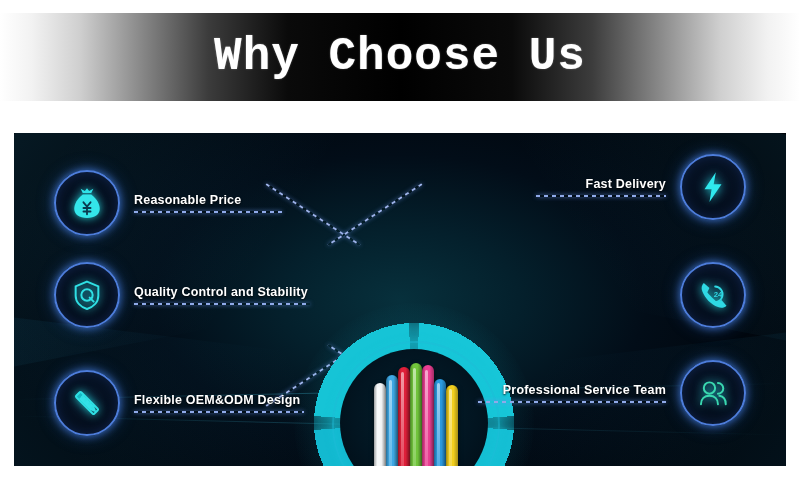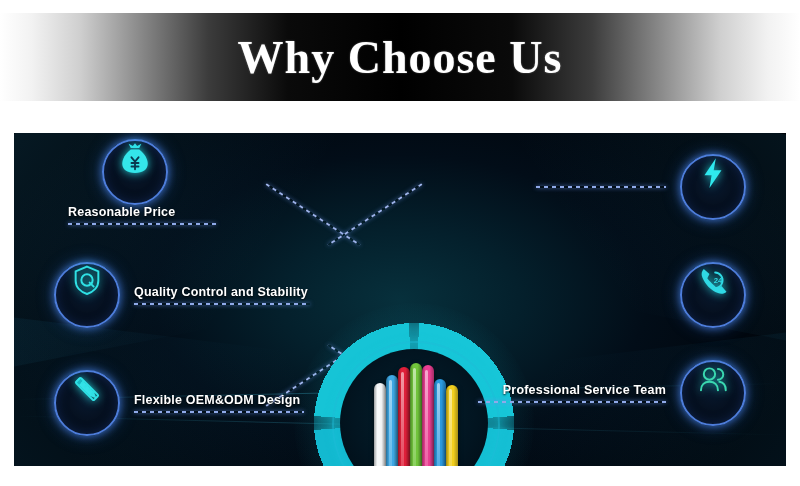--- a/index.html
+++ b/index.html
@@ -14,21 +14,21 @@
   .header{
     position:absolute;left:0;top:13px;width:800px;height:88px;
     background:linear-gradient(90deg,
       #ffffff 0%, #f2f2f2 4%, #cfcfcf 10%, #8e8e8e 17%,
       #3c3c3c 26%, #0a0a0a 36%, #000000 50%, #0a0a0a 64%,
       #3c3c3c 74%, #8e8e8e 83%, #cfcfcf 90%, #f2f2f2 96%, #ffffff 100%);
     display:flex;align-items:center;justify-content:center;
   }
   .header-title{
     color:#ffffff;font-weight:bold;font-size:46px;letter-spacing:1px;
-    font-family:Liberation Serif, serif;
+    font-family:Liberation Mono, monospace;
     text-shadow:0 0 2px rgba(255,255,255,.35);
     white-space:nowrap;
   }
 
   
   .stage{
     position:absolute;left:14px;top:133px;width:772px;height:333px;
     background:
       radial-gradient(ellipse 55% 75% at 50% 50%, #07303c 0%, #04202c 28%, #020d18 58%, #000308 100%),
       #000206;
@@ -118,21 +118,21 @@
   
   .feat{position:absolute;height:64px;display:flex;align-items:center;}
   .feat.left{left:40px;}
   .feat.right{right:40px;flex-direction:row-reverse;}
 
   .badge{
     width:62px;height:62px;border-radius:50%;flex:0 0 62px;
     border:2px solid #4d7ddb;
     box-shadow:0 0 9px rgba(70,130,235,.80), 0 0 18px rgba(70,130,235,.35), inset 0 0 12px rgba(40,90,190,.35);
     background:radial-gradient(circle at 50% 45%, #08182e 0%, #040c18 70%, #01060c 100%);
-    display:flex;align-items:flex-start;justify-content:center;
+    display:flex;align-items:center;justify-content:center;
     position:relative;
   }
   .badge svg{filter:drop-shadow(0 0 5px rgba(40,225,230,.9));}
 
   .label-col{position:relative;}
   .feat.left .label-col{margin-left:14px;}
   .feat.right .label-col{margin-right:14px;text-align:right;}
 
   .label{
     color:#ffffff;font-size:12.5px;font-weight:bold;
@@ -189,21 +189,21 @@
           <div class="roll" style="height: 108px; background: linear-gradient(90deg, rgba(0, 0, 0, 0.35) 0%, rgb(244, 246, 247) 26%, rgba(255, 255, 255, 0) 40%, rgb(244, 246, 247) 62%, rgba(0, 0, 0, 0.3) 100%) rgb(244, 246, 247);"></div>
           <div class="roll" style="height: 116px; background: linear-gradient(90deg, rgba(0, 0, 0, 0.35) 0%, rgb(63, 169, 230) 26%, rgba(255, 255, 255, 0) 40%, rgb(63, 169, 230) 62%, rgba(0, 0, 0, 0.3) 100%) rgb(63, 169, 230);"></div>
           <div class="roll" style="height: 124px; background: linear-gradient(90deg, rgba(0, 0, 0, 0.35) 0%, rgb(224, 32, 58) 26%, rgba(255, 255, 255, 0) 40%, rgb(224, 32, 58) 62%, rgba(0, 0, 0, 0.3) 100%) rgb(224, 32, 58);"></div>
           <div class="roll" style="height: 128px; background: linear-gradient(90deg, rgba(0, 0, 0, 0.35) 0%, rgb(114, 198, 60) 26%, rgba(255, 255, 255, 0) 40%, rgb(114, 198, 60) 62%, rgba(0, 0, 0, 0.3) 100%) rgb(114, 198, 60);"></div>
           <div class="roll" style="height: 126px; background: linear-gradient(90deg, rgba(0, 0, 0, 0.35) 0%, rgb(234, 63, 146) 26%, rgba(255, 255, 255, 0) 40%, rgb(234, 63, 146) 62%, rgba(0, 0, 0, 0.3) 100%) rgb(234, 63, 146);"></div>
           <div class="roll" style="height: 112px; background: linear-gradient(90deg, rgba(0, 0, 0, 0.35) 0%, rgb(43, 154, 224) 26%, rgba(255, 255, 255, 0) 40%, rgb(43, 154, 224) 62%, rgba(0, 0, 0, 0.3) 100%) rgb(43, 154, 224);"></div>
           <div class="roll" style="height: 106px; background: linear-gradient(90deg, rgba(0, 0, 0, 0.35) 0%, rgb(242, 207, 30) 26%, rgba(255, 255, 255, 0) 40%, rgb(242, 207, 30) 62%, rgba(0, 0, 0, 0.3) 100%) rgb(242, 207, 30);"></div>
         </div>
     </div>
 
-    <div class="feat left" style="top:6px;flex-direction:column;">
+    <div class="feat left" style="top:38px;">
       <div class="badge">
         <svg width="34" height="34" viewBox="0 0 48 48" aria-hidden="true">
           <path d="M18 10 L15 4 L21 7 L24 3 L27 7 L33 4 L30 10 Z" fill="#2fe3e8"></path>
           <path d="M18 12 C10 18 6 26 6 32 C6 40 13 45 24 45 C35 45 42 40 42 32 C42 26 38 18 30 12 Z" fill="#34e6ea"></path>
           <g stroke="#0a3a50" stroke-width="2.6" fill="none" stroke-linecap="round">
             <path d="M19 23 L24 29 L29 23"></path>
             <path d="M19 31 H29"></path>
             <path d="M19 36 H29"></path>
             <path d="M24 29 V40"></path>
           </g>
@@ -248,20 +248,21 @@
       </div>
     </div>
 
     <div class="feat right" style="top:22px;">
       <div class="badge">
         <svg width="34" height="34" viewBox="0 0 48 48" aria-hidden="true">
           <path d="M28 3 L12 27 H22 L19 45 L36 20 H25 Z" fill="#2fe9ee"></path>
         </svg>
       </div>
       <div class="label-col">
+        <div class="label">Fast Delivery</div>
         <div class="dash" style="width:130px;"></div>
       </div>
     </div>
 
     <div class="feat right" style="top:130px;">
       <div class="badge">
         <svg width="34" height="34" viewBox="0 0 48 48" aria-hidden="true">
           <path d="M11 7 C8 10 7 14 9 19 C13 29 21 37 31 41 C36 43 40 42 43 39 L36 31 L30 34 C26 31 19 24 16 20 L19 14 Z" fill="#2fd9e4"></path>
           <path d="M27 12 A11 11 0 1 1 22 33" fill="none" stroke="#2fd9e4" stroke-width="2.6" stroke-linecap="round"></path>
           <text x="31" y="27" font-family="Liberation Sans, sans-serif" font-size="11" font-weight="bold" fill="#2fd9e4" text-anchor="middle">24</text>

